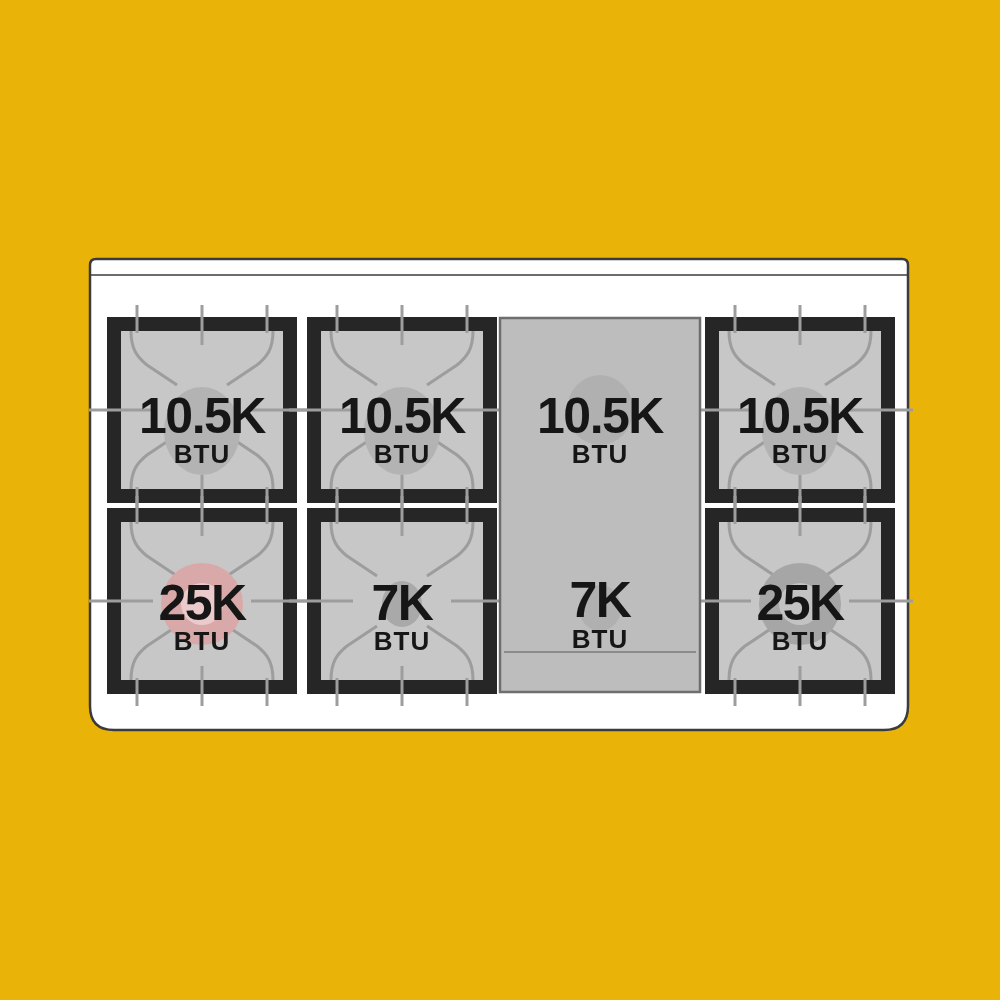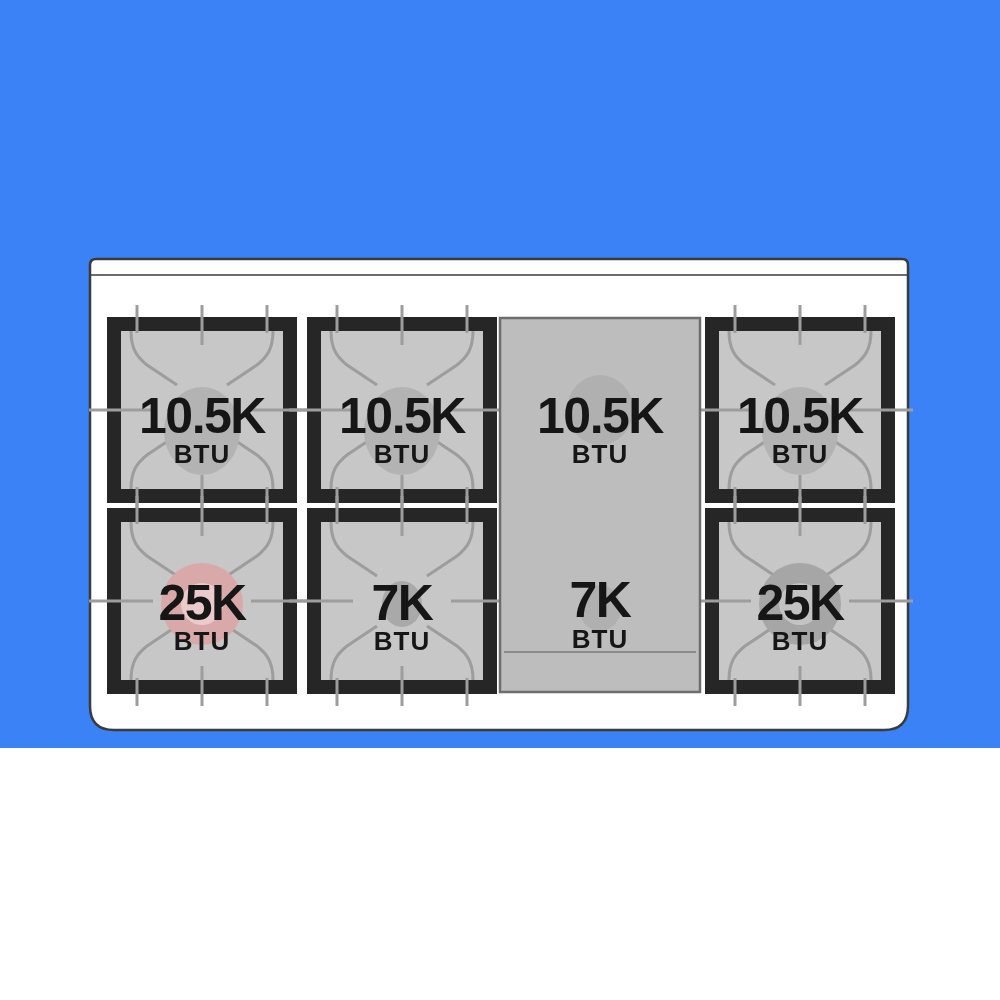--- a/index.html
+++ b/index.html
@@ -4,22 +4,22 @@
 <style>
   html, body {
     margin: 0;
     padding: 0;
     background: #ffffff;
     font-family: "Liberation Sans", sans-serif;
   }
   .stage {
     position: relative;
     width: 1000px;
-    height: 748px;
-    background: #3b82f6;
+    height: 1000px;
+    background: #eab308;
     overflow: hidden;
   }
   svg { display: block; }
   text {
     font-family: "Liberation Sans", sans-serif;
     fill: #161616;
   }
   .rating {
     font-size: 50px;
     font-weight: 700;

